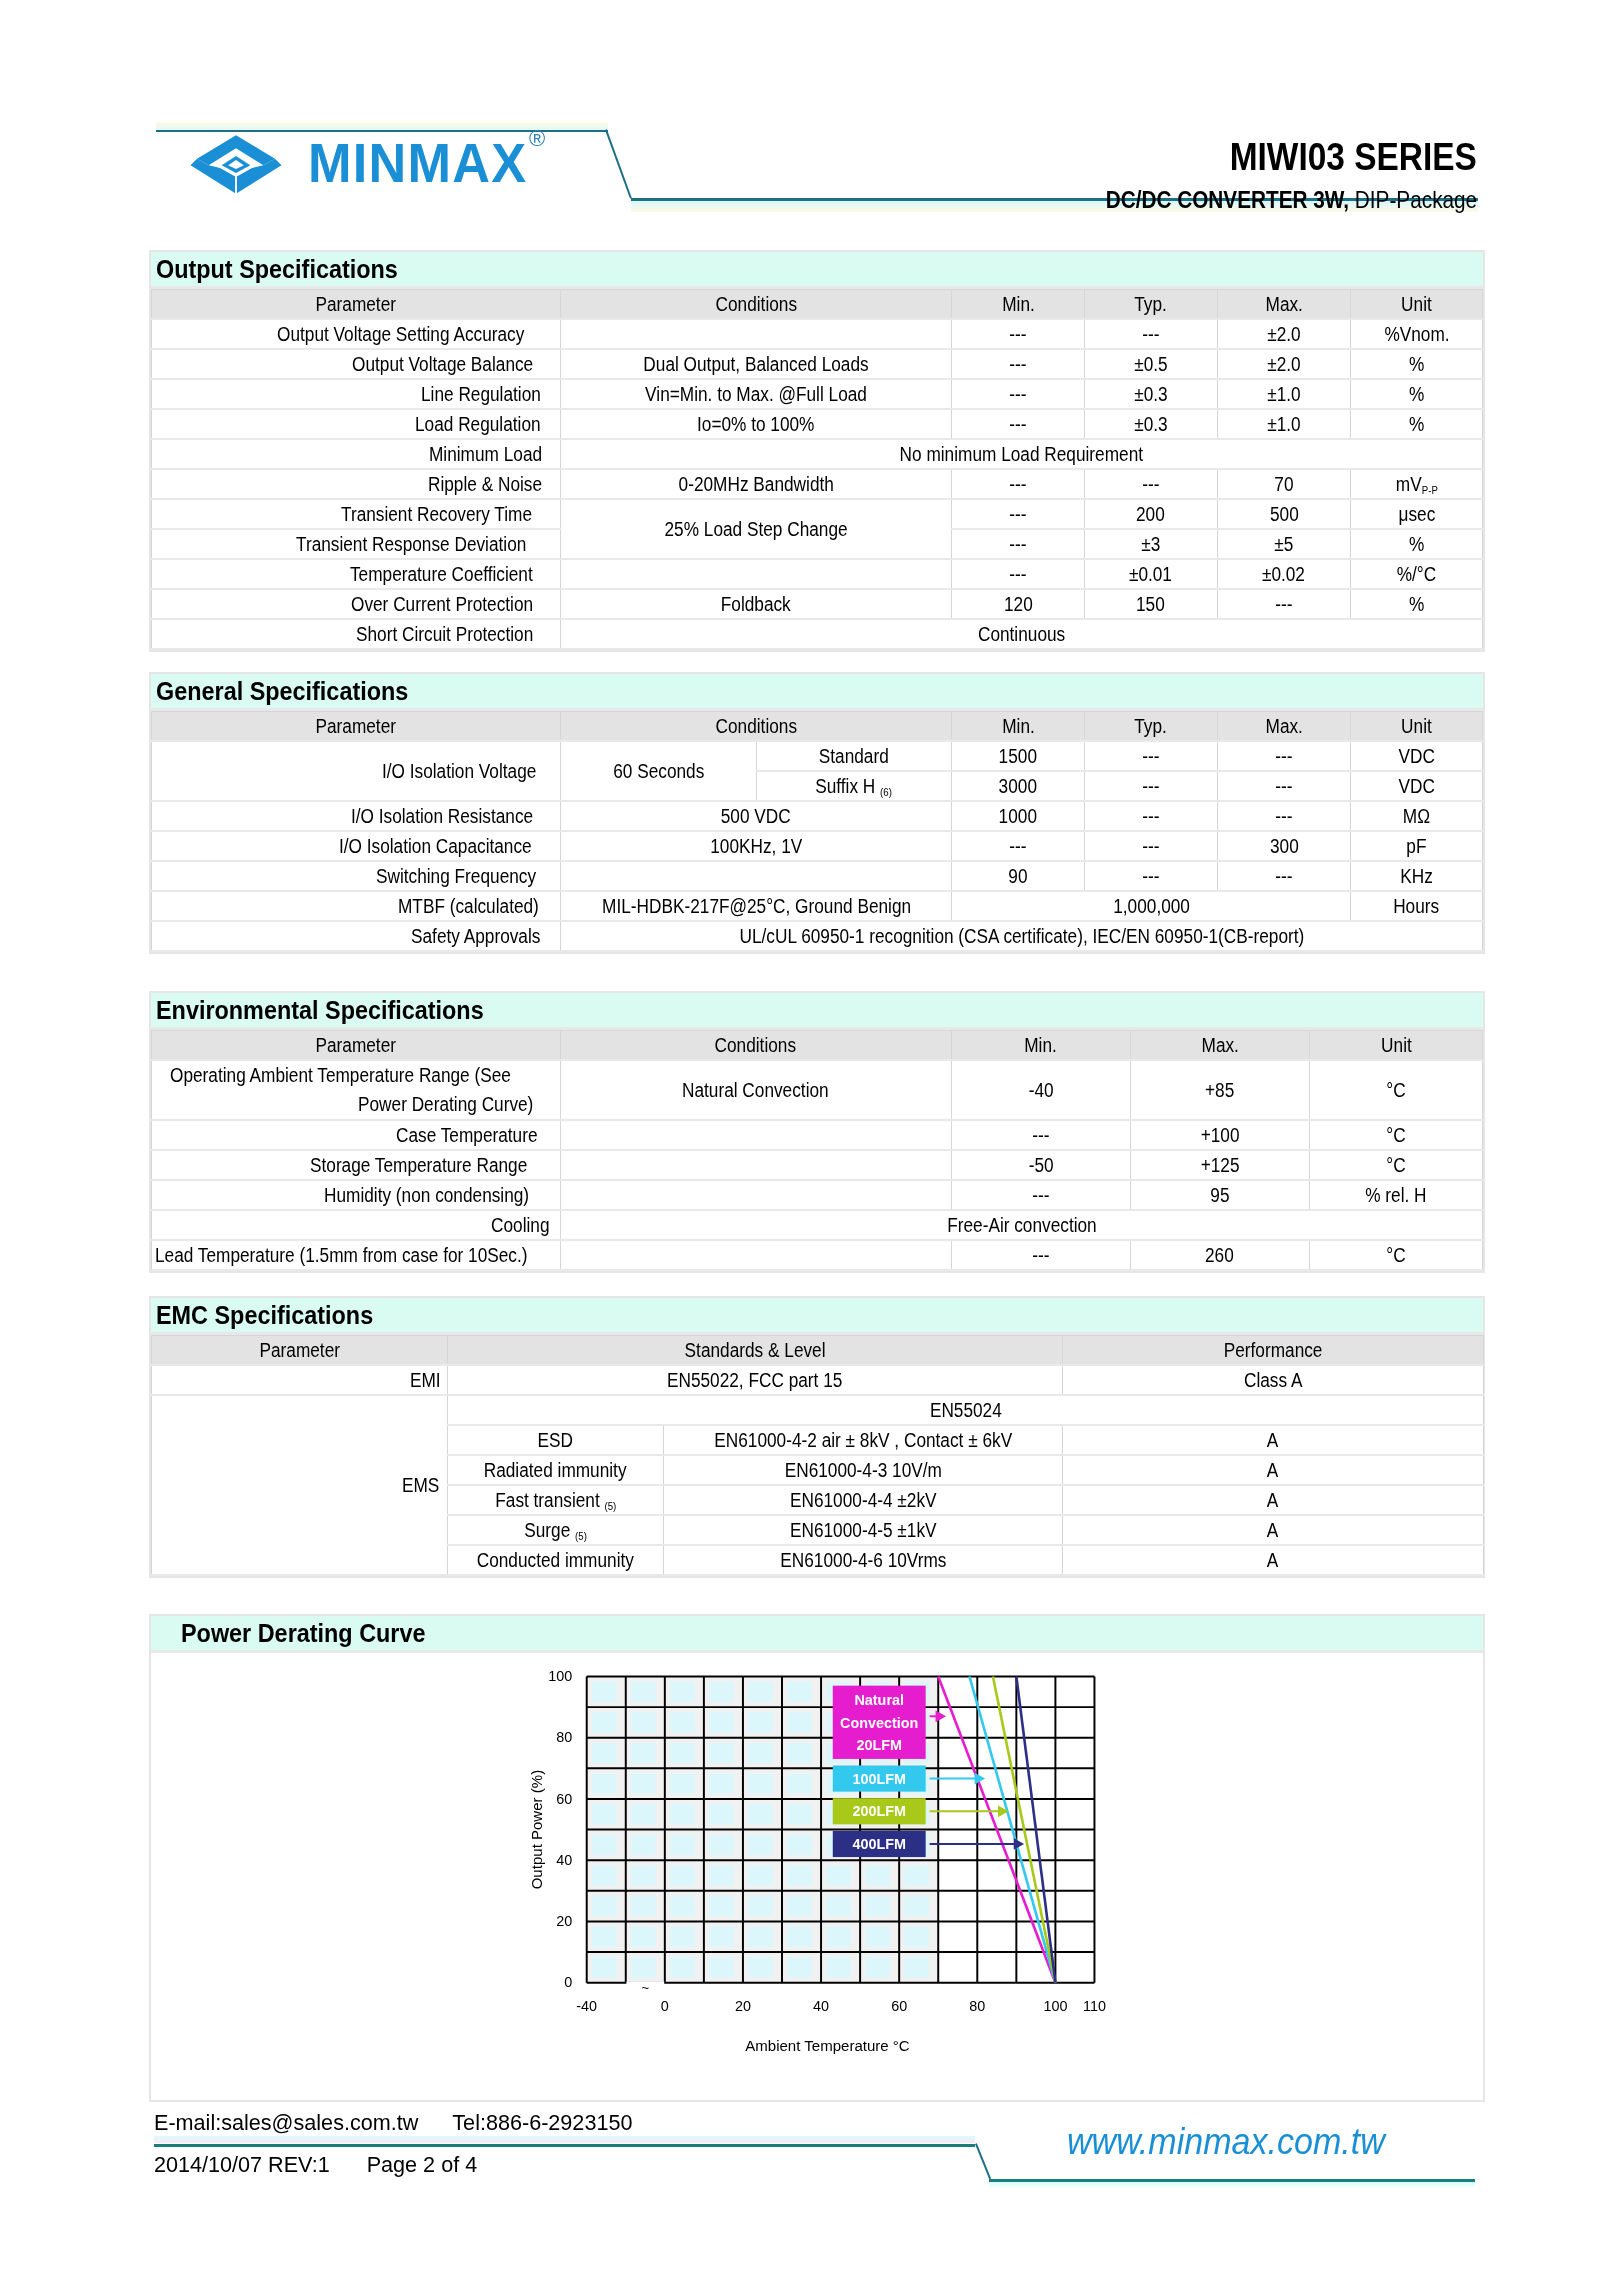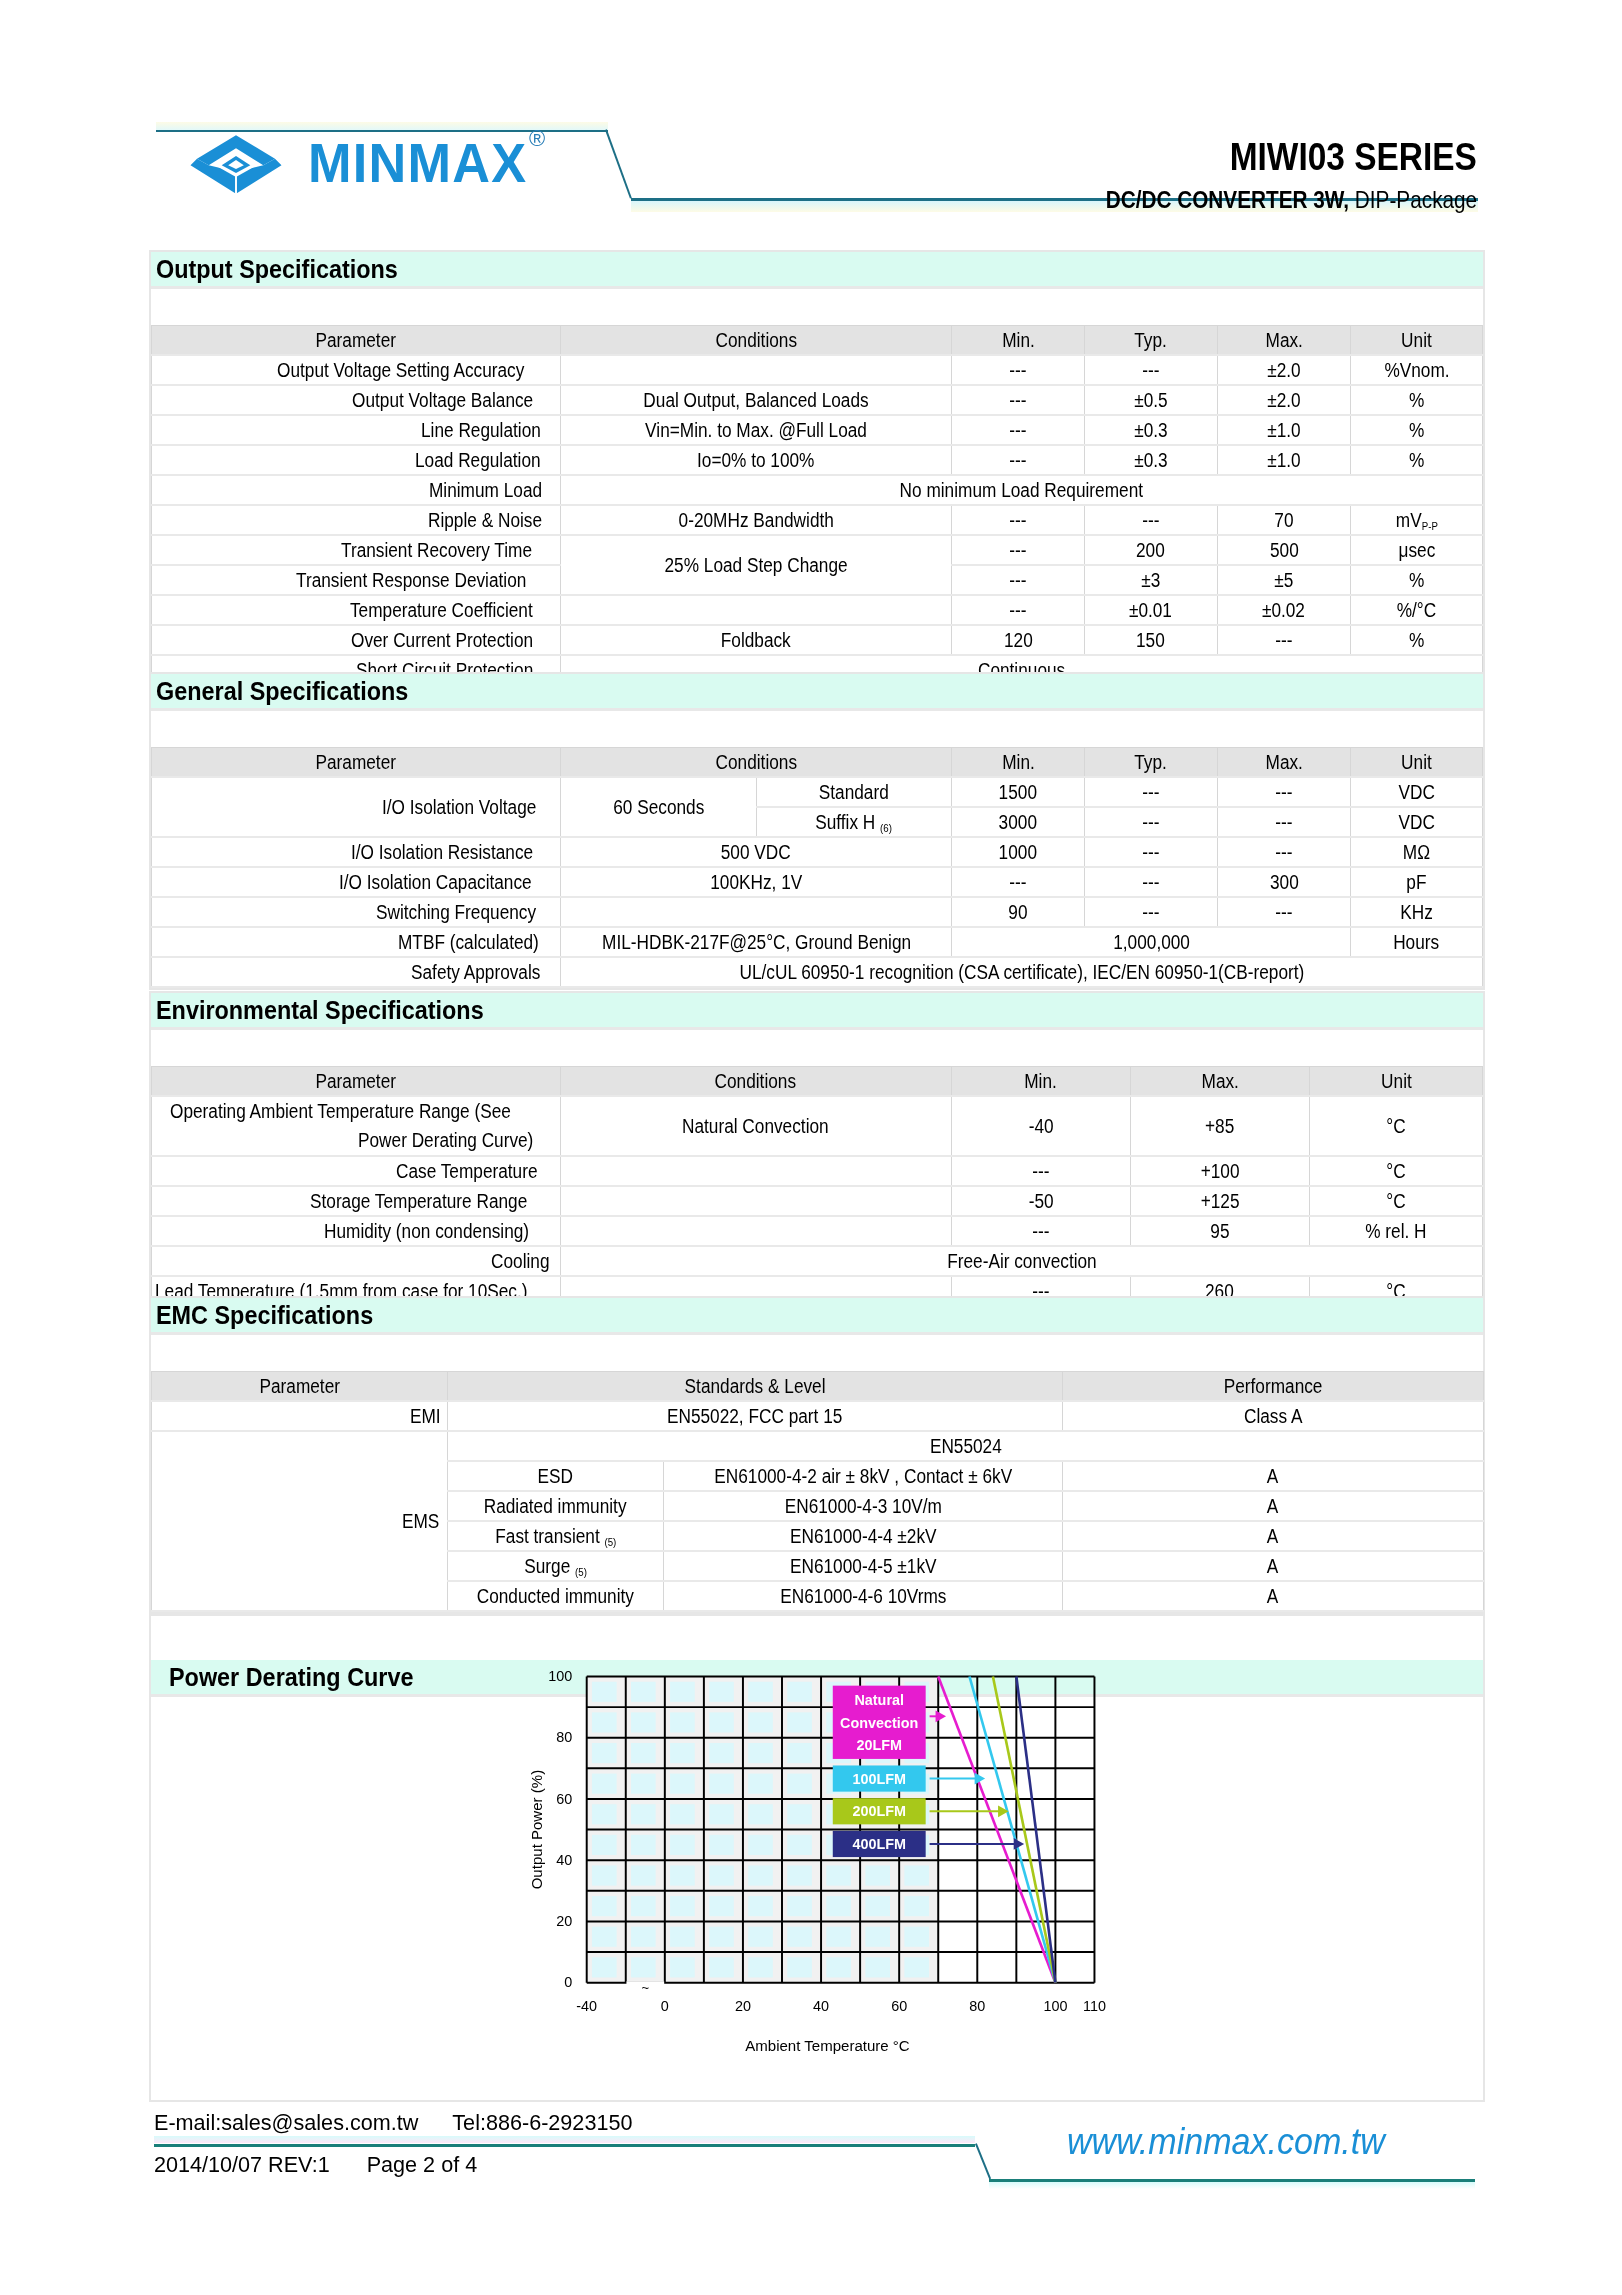--- a/index.html
+++ b/index.html
@@ -14,21 +14,21 @@
   .logo{left:177px;top:134px;width:118px;height:65px;}
   .logo-text{left:308px;top:131px;font-size:55px;font-weight:bold;color:#1a8fd6;letter-spacing:1.3px;transform:scaleX(0.95);transform-origin:left;}
   .logo-reg{left:529px;top:126px;font-size:22px;color:#2a7fb8;}
   .series-title{right:145px;top:136px;font-size:38px;font-weight:bold;transform:scaleX(0.88);transform-origin:right;}
   .series-sub{right:145px;top:187px;font-size:23.6px;transform:scaleX(0.88);transform-origin:right;}
   .series-sub b{font-weight:bold;}
   
   .section{position:absolute;left:149px;width:1332px;border:2px solid #e6e6e6;background:#fff;}
   .sec-title{background:#d9fbf1;font-size:26px;font-weight:bold;padding:2.6px 5.2px;height:29px;line-height:29px;transform-origin:left;border-bottom:3.9px solid #e8e8e8;}
   .sec-title span{display:inline-block;transform:scaleX(0.9);transform-origin:left;}
-  table.spec{width:100%;border-collapse:collapse;table-layout:fixed;font-size:19.6px;margin-top:36px;}
+  table.spec{width:100%;border-collapse:collapse;table-layout:fixed;font-size:19.6px;}
   table.spec td,table.spec th{border:0.7px solid #d6d6d6;border-bottom:2.6px solid #e9e9e9;height:28px;padding:0 2.6px;text-align:center;white-space:nowrap;overflow:hidden;font-weight:normal;}
   table.spec th{background:#e3e3e3;}
   table.spec td.l{text-align:right;}
   .cx{display:inline-block;transform:scaleX(0.88);}
   .l .cx{transform-origin:left;}
   sub.fn{font-size:11px;vertical-align:-2.6px;}
   
   .chart-wrap{position:absolute;left:149px;top:1614px;width:1332px;height:484px;border:2px solid #e6e6e6;}
   .chart-svg{position:absolute;left:0;top:46px;}
   
@@ -354,21 +354,21 @@
     <tr>
       <td><span class="cx">Conducted immunity</span></td>
           <td><span class="cx">EN61000-4-6 10Vrms</span></td>
           <td><span class="cx">A</span></td>
     </tr>
   </tbody>
     </table>
 </div>
 
 <div class="chart-wrap">
-  <div class="sec-title" style="padding-left:18px;margin-top:44px;"><span>Power Derating Curve</span></div>
+  <div class="sec-title" style="padding-left:30px;"><span>Power Derating Curve</span></div>
   <svg class="chart-svg" width="1332" height="432" id="chart" viewBox="0 0 2036 660">
       <rect x="666" y="22" width="537.3" height="468" fill="#f1f1f1"></rect>
       <rect x="674" y="30" width="37.7" height="30.799999999999997" fill="#dcf7fb"></rect>
       <rect x="674" y="76.8" width="37.7" height="30.799999999999997" fill="#dcf7fb"></rect>
       <rect x="674" y="123.6" width="37.7" height="30.799999999999997" fill="#dcf7fb"></rect>
       <rect x="674" y="170.39999999999998" width="37.7" height="30.799999999999997" fill="#dcf7fb"></rect>
       <rect x="674" y="217.2" width="37.7" height="30.799999999999997" fill="#dcf7fb"></rect>
       <rect x="674" y="264" width="37.7" height="30.799999999999997" fill="#dcf7fb"></rect>
       <rect x="674" y="310.79999999999995" width="37.7" height="30.799999999999997" fill="#dcf7fb"></rect>
       <rect x="674" y="357.59999999999997" width="37.7" height="30.799999999999997" fill="#dcf7fb"></rect>

